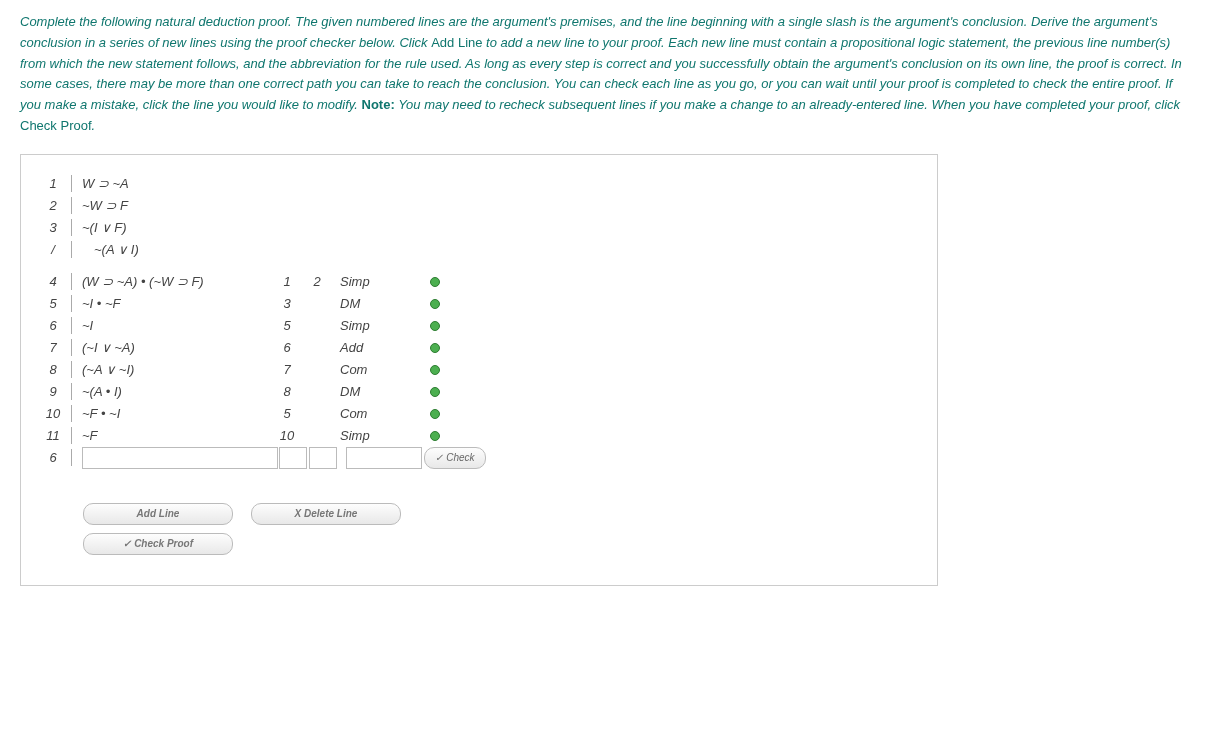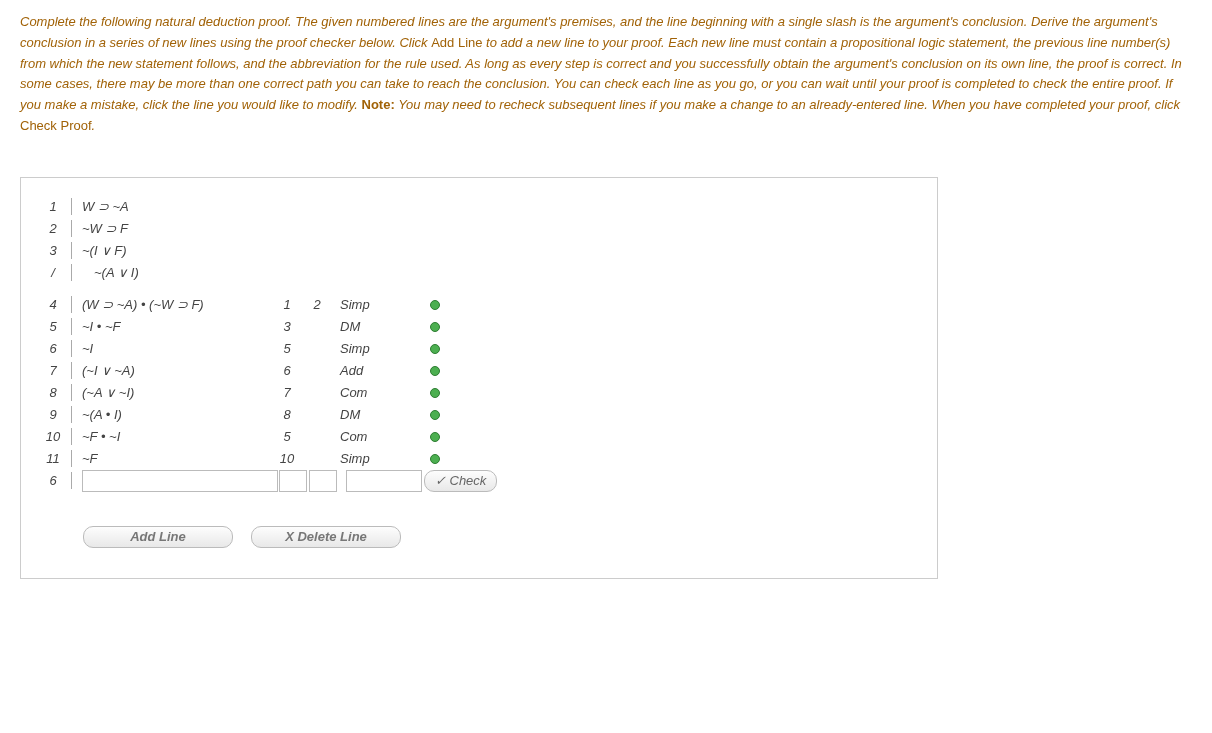--- a/index.html
+++ b/index.html
@@ -6,22 +6,22 @@
     margin: 0;
     padding: 12px 20px;
     font-family: Verdana, Geneva, sans-serif;
     font-size: 13px;
     color: #444;
     background: #fff;
   }
   .instructions {
     font-style: italic;
     line-height: 1.6;
-    color: #a16207;
-    margin-bottom: 40px;
+    color: #0f766e;
+    margin-bottom: 17px;
   }
   .instructions .bold { font-weight: bold; font-style: normal;}
   .instructions .noitalic { font-style: normal;}
   .proof-box {
     border: 1px solid #ccc;
     padding: 18px 18px 30px 18px;
     width: 880px;
   }
   .premise-row, .proof-row {
     display: flex;
@@ -65,21 +65,21 @@
     width: 70px; height: 18px; border: 1px solid #bbb;
     font-family: Verdana; font-size: 12px; font-style: italic;
   }
   .check-btn, .action-btn {
     display: inline-flex;
     align-items: center;
     justify-content: center;
     background: linear-gradient(#fdfdfd, #e8e8e8);
     border: 1px solid #bbb;
     border-radius: 10px;
-    font-size: 13px;
+    font-size: 10px;
     font-style: italic;
     color: #666;
     padding: 10px 10px;
     cursor: pointer;
     font-family: Verdana, Geneva, sans-serif;
   }
   .check-btn { margin-left: 8px; height: 18px;}
   .action-row { margin-top: 34px; display:flex; gap:18px; margin-left: 44px;}
   .action-btn { width: 150px; height: 20px; font-weight: bold; color: #777;}
   .action-btn.secondary { font-weight: bold; text-align: center;}
@@ -188,14 +188,17 @@
     <div class="refs"><input class="ref-in" style=""></div>
     <div class="refs"><input class="ref-in" style=""></div>
     <div class="rule" style="padding-left:8px;"><input class="rule-in" style=""></div>
     <button class="check-btn">✓ Check</button>
   </div>
 
   <div class="action-row">
     <button class="action-btn">Add Line</button>
     <button class="action-btn secondary">X  Delete Line</button>
   </div>
+  <div class="action-row2">
+    <button class="action-btn">✓  Check Proof</button>
+  </div>
 
 </div>
 
 </body></html>

